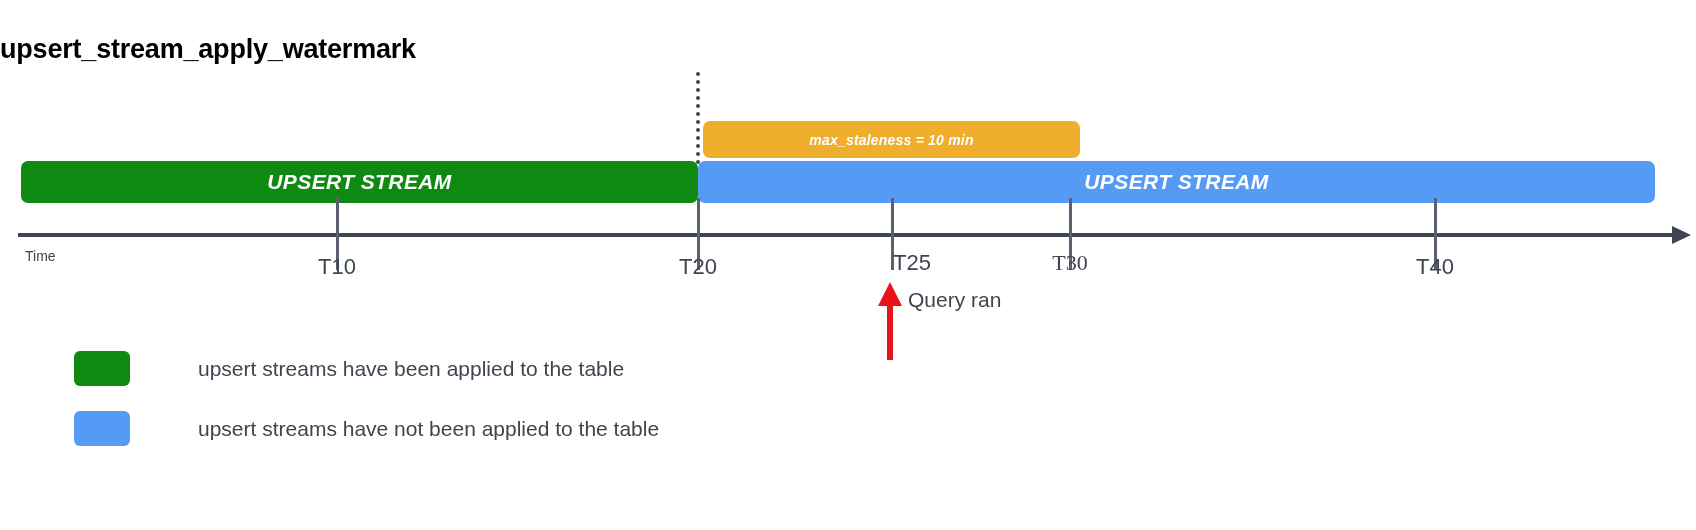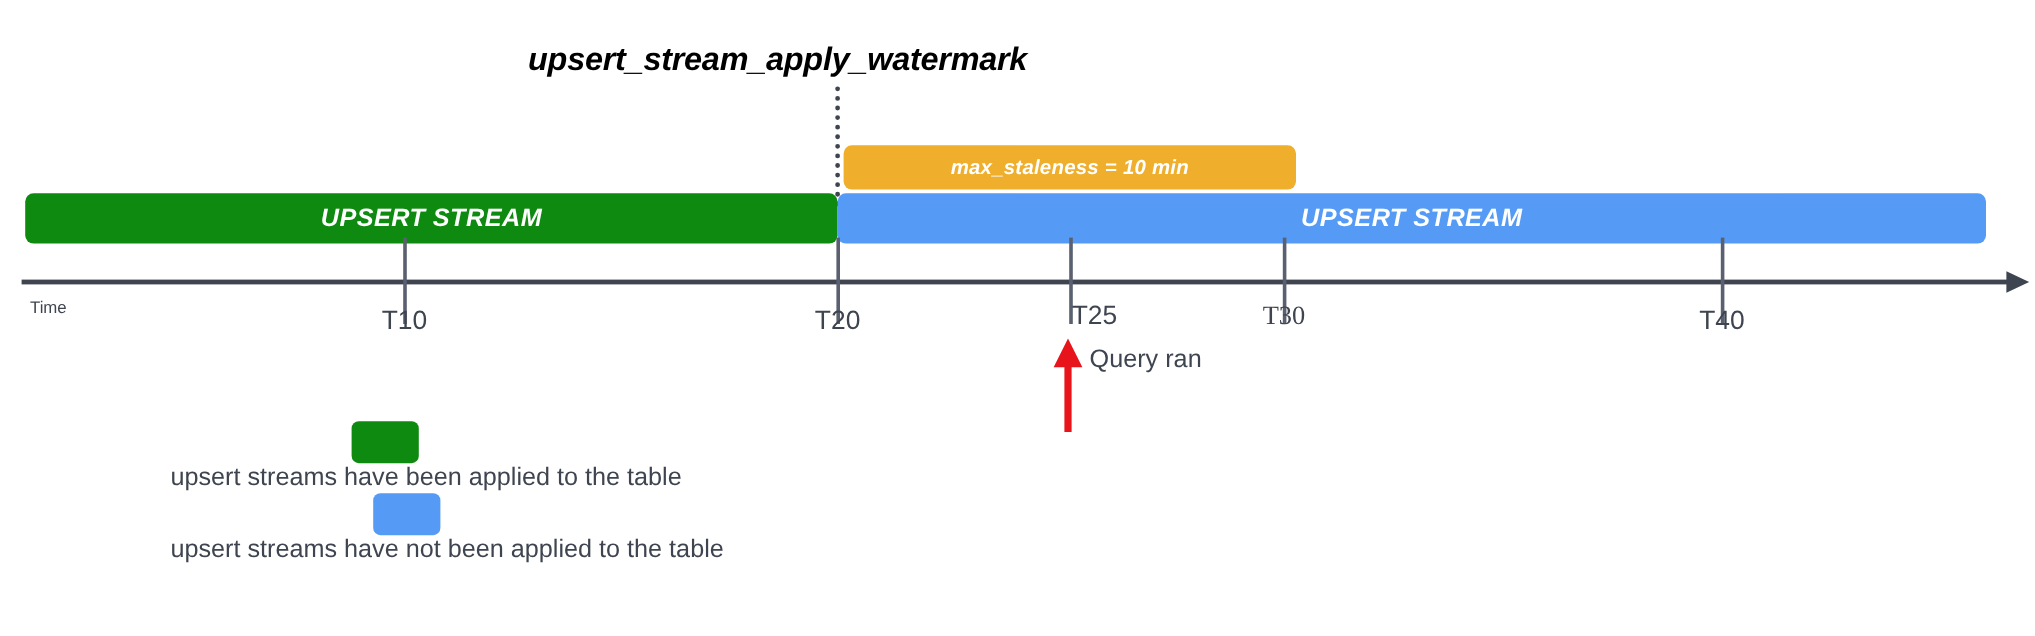--- a/index.html
+++ b/index.html
@@ -18,27 +18,26 @@
     background: #ffffff;
     overflow: hidden;
   }
 
   
   .diagram-title {
     position: absolute;
     left: 0;
     top: 34px;
     width: 1296px;
-    text-align: center;
+    text-align: left;
     font-size: 27px;
     font-weight: bold;
     color: #000000;
     letter-spacing: -0.2px;
     white-space: nowrap;
-    font-style: italic;
   }
 
   
   .watermark-line {
     position: absolute;
     left: 696px;
     top: 72px;
     width: 0;
     height: 100px;
     border-left: 4px dotted #3f4550;
@@ -73,21 +72,21 @@
     font-size: 21px;
     letter-spacing: 0.4px;
   }
   .bar-orange {
     left: 703px;
     top: 121px;
     width: 377px;
     height: 37px;
     background: #efae2c;
     border-radius: 7px;
-    font-size: 17px;
+    font-size: 14px;
     letter-spacing: 0.2px;
   }
 
   
   .axis-line {
     position: absolute;
     left: 18px;
     top: 233px;
     width: 1662px;
     height: 4px;
@@ -153,21 +152,20 @@
     color: #3f4550;
     white-space: nowrap;
   }
 
   
   .legend-item {
     position: absolute;
     left: 74px;
     display: flex;
     align-items: center;
-    flex-direction: column;
   }
   .legend-swatch {
     width: 56px;
     height: 35px;
     border-radius: 6px;
     flex: 0 0 auto;
   }
   .legend-text {
     margin-left: 68px;
     font-size: 21px;

